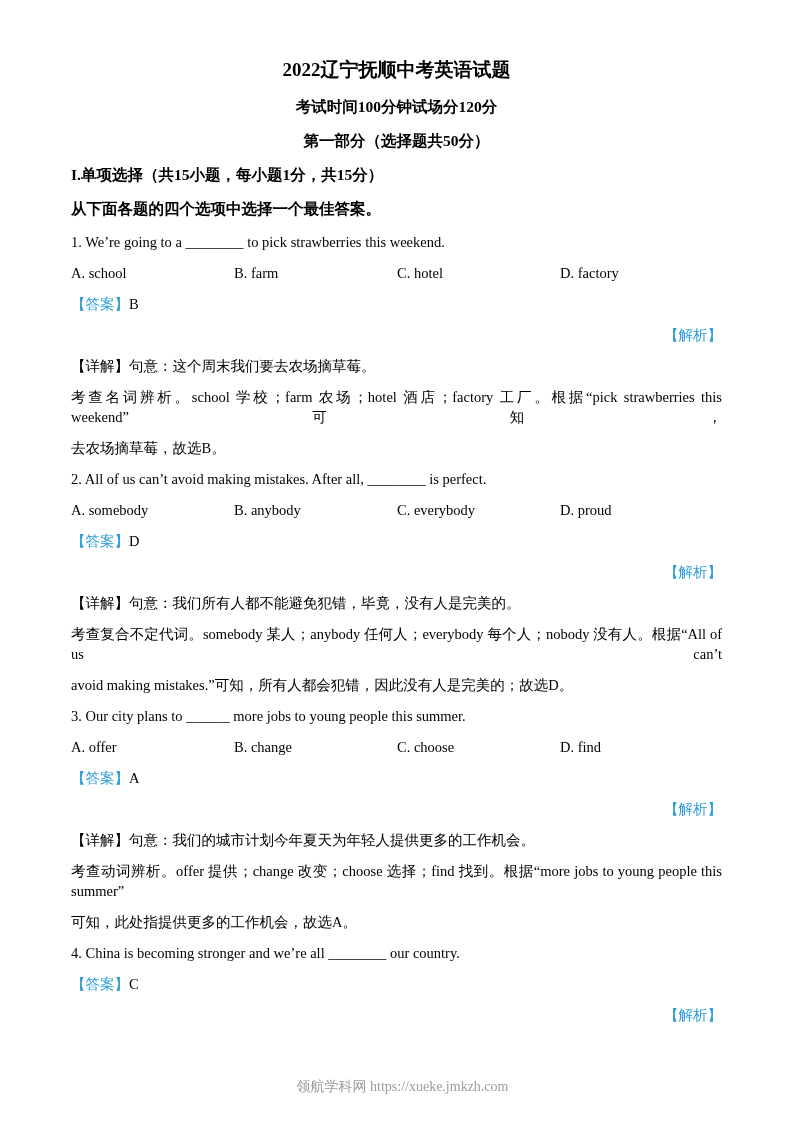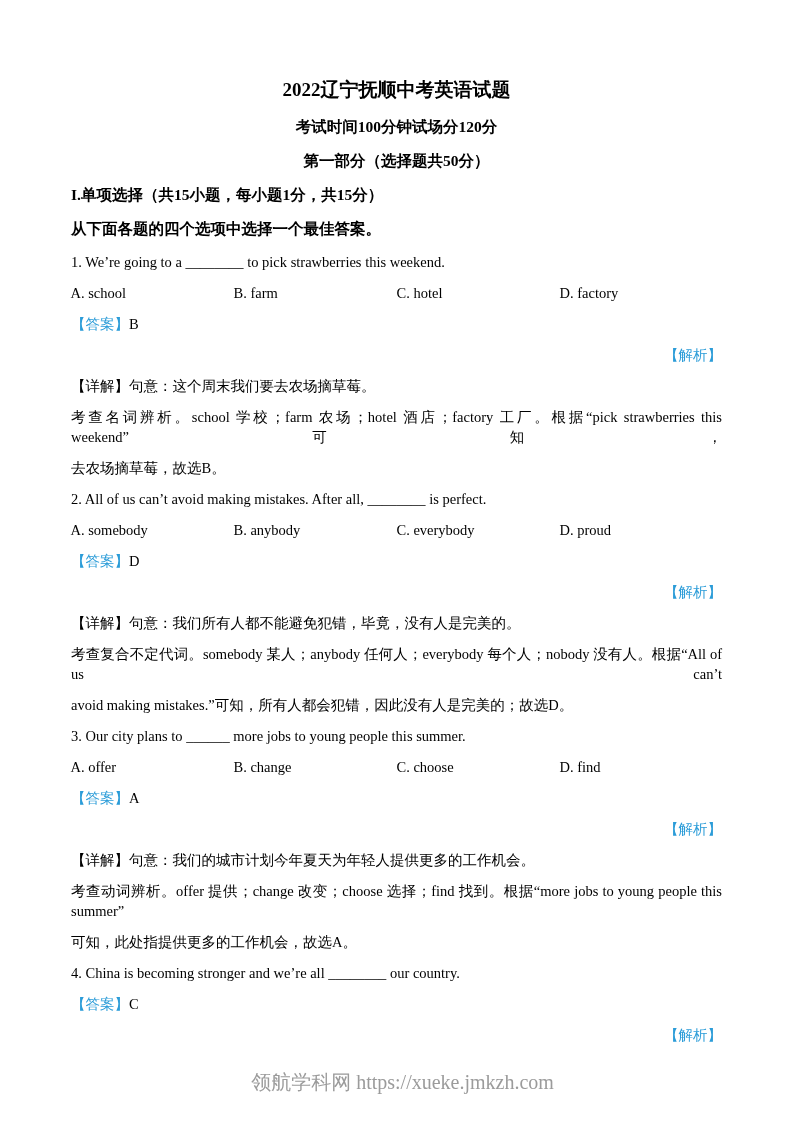--- a/index.html
+++ b/index.html
@@ -6,21 +6,21 @@
   html, body { margin: 0; padding: 0; }
   body {
     width: 793px;
     height: 1122px;
     background: #ffffff;
     color: #000000;
     font-family: "Liberation Serif", "DejaVu Serif", serif;
     position: relative;
     overflow: hidden;
   }
-  .page { padding: 78px 71px 0 71px; }
+  .page { padding: 58px 71px 0 71px; }
   .doc-title {
     font-size: 19px;
     font-weight: bold;
     text-align: center;
     line-height: 24px;
     margin: 0 0 14px 0;
   }
   .h-center {
     font-size: 15.5px;
     font-weight: bold;
@@ -39,36 +39,35 @@
     font-size: 14.5px;
     line-height: 20px;
     margin: 0 0 11px 0;
     font-family: Liberation Serif, serif;
   }
   .options {
     display: flex;
     font-size: 14.5px;
     line-height: 20px;
     margin: 0 0 11px 0;
-    justify-content: center;
   }
   .opt { flex: 0 0 163px; }
   .blue { color: var(--accent, #2b9cd8); text-align: right; }
   .detail-justify {
     text-align: justify;
     text-align-last: justify;
   }
   .footer {
     position: absolute;
     left: 12px;
     right: 0;
     bottom: 26px;
     text-align: center;
     color: var(--footer-gray, #9b9b9b);
-    font-size: 20px;
+    font-size: 14px;
     font-family: "Liberation Serif", "DejaVu Serif", serif;
   }
 </style>
 </head>
 <body>
 
 <div class="page">
   <h1 class="doc-title">2022辽宁抚顺中考英语试题</h1>
   <h2 class="h-center">考试时间100分钟试场分120分</h2>
   <h2 class="h-center">第一部分（选择题共50分）</h2>

